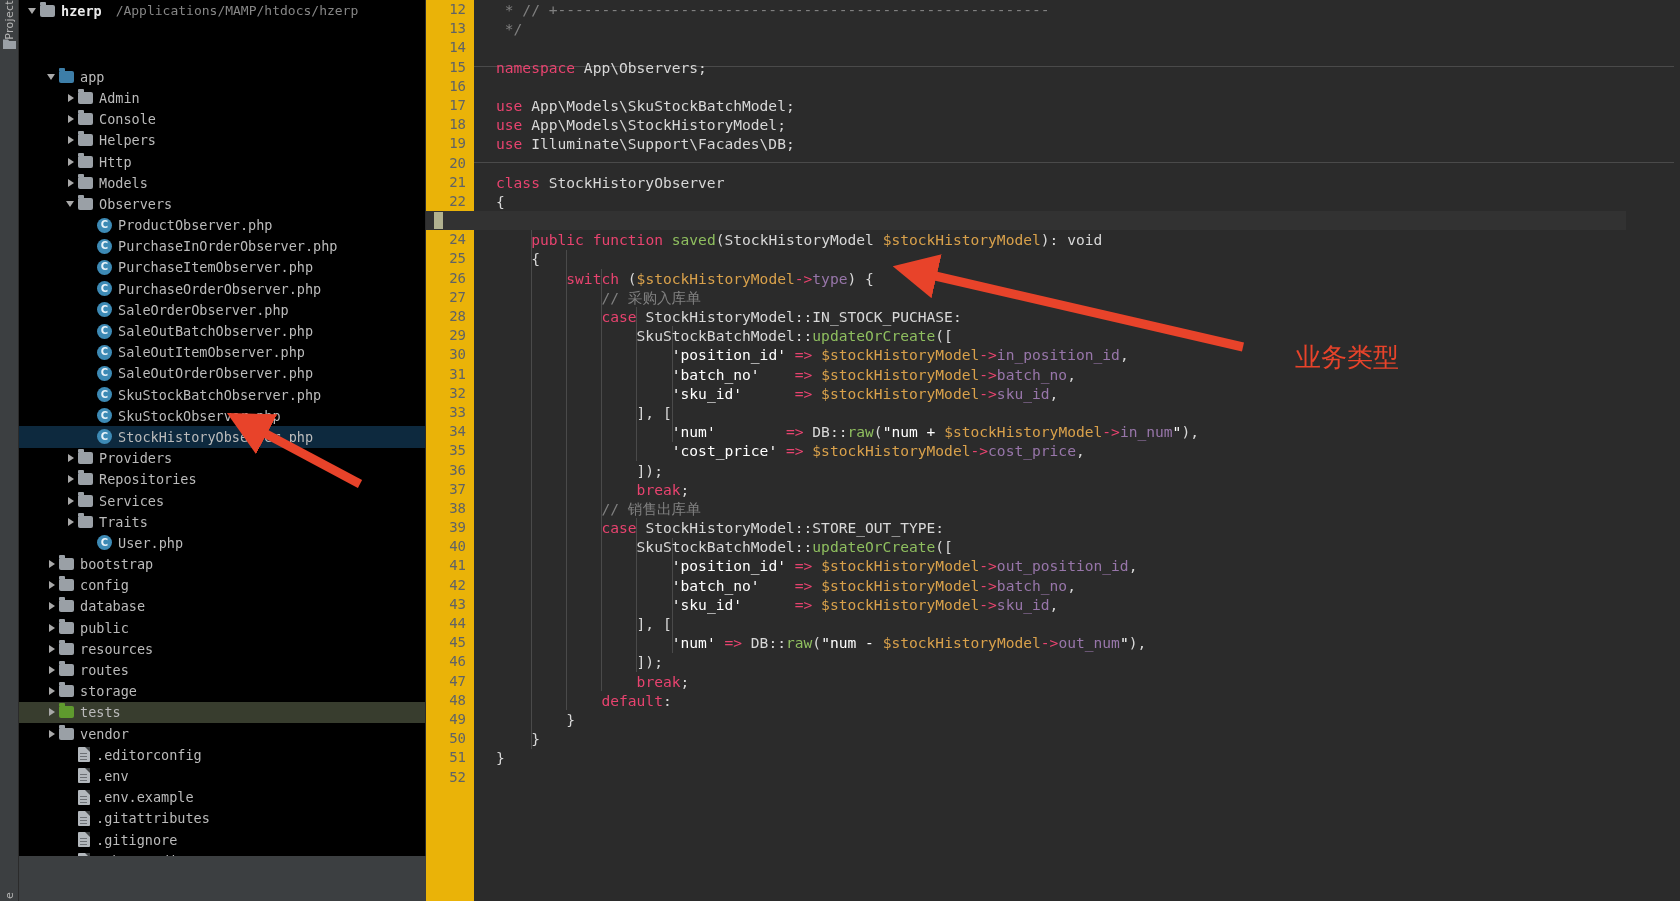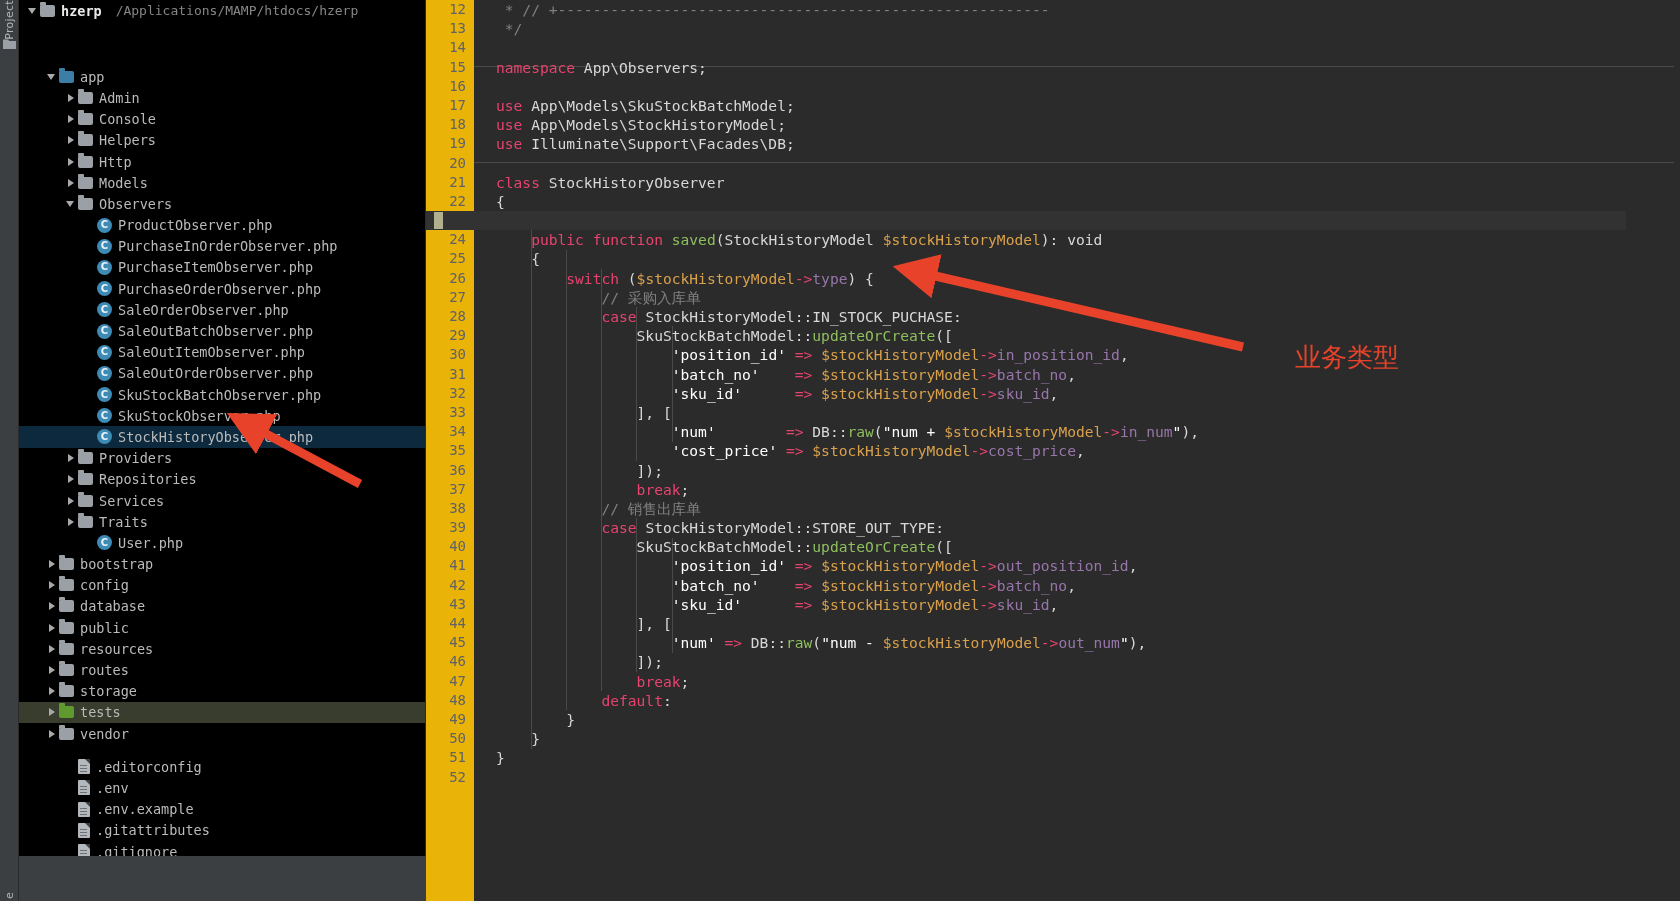--- a/index.html
+++ b/index.html
@@ -464,21 +464,21 @@
           </span>
           <span class="lbl">tests</span>
         </div>
         <div class="row" style="padding-left: 27px;">
           <span class="arrow closed"></span>
           <span class="ico">
             <span class="folder"></span>
           </span>
           <span class="lbl">vendor</span>
         </div>
-        <div class="row" style="padding-left: 46px; margin-top: 12px;">
+        <div class="row" style="padding-left: 46px;">
           <span class="arrow"></span>
           <span class="ico">
             <span class="filedoc"></span>
           </span>
           <span class="lbl">.editorconfig</span>
         </div>
         <div class="row" style="padding-left: 46px;">
           <span class="arrow"></span>
           <span class="ico">
             <span class="filedoc"></span>

